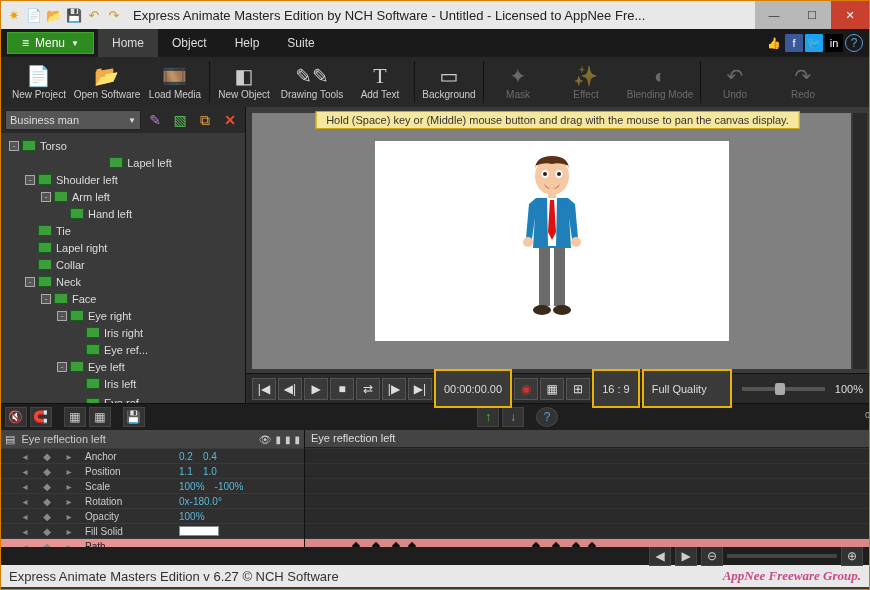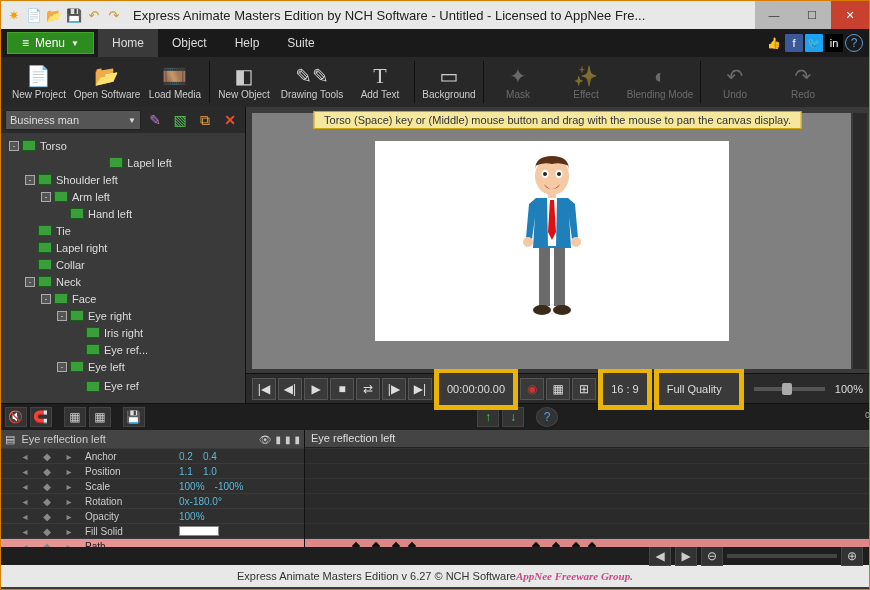--- a/index.html
+++ b/index.html
@@ -34,21 +34,21 @@
 .tree-toggle { width:10px; height:10px; border:1px solid #aaa; background:#555; font-size:8px; display:flex; align-items:center; justify-content:center; margin-right:3px; cursor:pointer; }
 .layer-icon { width:14px; height:11px; background:#3a9e3a; margin-right:4px; border:1px solid #1a5a1a; }
 .canvas-area { flex:1; display:flex; flex-direction:column; background:#3a3a3a; position:relative; }
 .hint { position:absolute; top:4px; left:50%; transform:translateX(-50%); background:#f5e79e; border:1px solid #c9a70a; font-size:11px; padding:2px 10px; color:#333; z-index:5; white-space:nowrap; }
 .canvas-wrap { flex:1; display:flex; align-items:center; justify-content:center; background:#808080; margin:6px 18px 4px 6px; position:relative; }
 .canvas { width:354px; height:200px; background:#fff; display:flex; align-items:center; justify-content:center; }
 .character svg { width:86px; height:174px; }
 .scroll-v { position:absolute; right:2px; top:6px; bottom:34px; width:14px; background:#2a2a2a; }
 .playback { height:30px; background:#2a2a2a; display:flex; align-items:center; gap:2px; padding:0 6px; font-size:11px; color:#ddd; border-top:1px solid #111; }
 .pb-btn { width:24px; height:22px; border:1px solid #555; background:#3a3a3a; display:flex; align-items:center; justify-content:center; cursor:pointer; font-size:12px; }
-.pb-field { height:39px; border:5px solid #eab308; background:#3a3a3a; padding:16px 8px; display:flex; align-items:center; }
+.pb-field { height:39px; border:2px solid #eab308; background:#3a3a3a; padding:16px 8px; display:flex; align-items:center; }
 .zoom-slider { flex:1; max-width:90px; height:4px; background:#555; margin:0 8px; position:relative; }
 .zoom-slider::after { content:""; position:absolute; left:40%; top:-4px; width:10px; height:12px; background:#aaa; border-radius:2px; }
 .timeline-section { height:162px; background:#2a2a2a; display:flex; flex-direction:column; border-top:1px solid #111; }
 .tl-toolbar { height:26px; background:#1e1e1e; display:flex; align-items:center; gap:3px; padding:0 4px; }
 .tl-btn { width:22px; height:20px; border:1px solid #444; background:#333; display:flex; align-items:center; justify-content:center; cursor:pointer; font-size:12px; color:#ccc; }
 .tl-btn.green { color:#3eda3e; }
 .tl-ruler { height:15px; background:#1a1a1a; display:flex; font-size:9px; color:#aaa; position:relative; margin-left:304px; }
 .tl-ruler span { position:absolute; }
 .tl-body { flex:1; display:flex; overflow:hidden; }
 .tl-props { width:304px; background:#2f2f2f; font-size:10px; color:#ccc; border-right:1px solid #111; }
@@ -60,21 +60,21 @@
 .tl-prop-val { color:#5bb8d8; }
 .tl-prop-val.fill { width:40px; height:10px; background:#fff; border:1px solid #888; }
 .tl-ctrl { width:12px; text-align:center; color:#888; cursor:pointer; }
 .tl-tracks { flex:1; background:#2a2a2a; position:relative; }
 .tl-track-hdr { height:18px; background:#444; font-size:11px; color:#ddd; padding:2px 6px; border-bottom:1px solid #222; }
 .tl-track-row { height:15px; border-top:1px solid #333; position:relative; }
 .tl-track-row.path { background:#d88; }
 .tl-key { position:absolute; width:6px; height:6px; background:#111; transform:rotate(45deg); top:4px; }
 .tl-bottom { height:18px; background:#1e1e1e; display:flex; align-items:center; justify-content:flex-end; gap:4px; padding:0 6px; font-size:11px; color:#aaa; }
 .tl-zoom { width:110px; height:4px; background:#444; position:relative; }
-.statusbar { height:22px; background:#e8e8e8; display:flex; align-items:center; justify-content:center; font-size:11px; color:#333; padding:0 8px; }
+.statusbar { height:22px; background:#e8e8e8; display:flex; align-items:center; justify-content:space-between; font-size:13px; color:#333; padding:0 8px; }
 .appnee { font-family:cursive; font-style:italic; font-weight:bold; color:#c94a8a; }
 </style>
 </head>
 <body>
 
 <div class="titlebar">
   <div class="tb-icons">
     <span style="color:#f0a000">✷</span>
     <span>📄</span>
     <span>📂</span>
@@ -236,30 +236,35 @@
         <div class="tree-row" style="padding-left: 70px;">
           <span style="width: 13px; display: inline-block;"></span>
           <span class="layer-icon"></span>
           <span>Eye ref...</span>
         </div>
         <div class="tree-row" style="padding-left: 54px;">
           <span class="tree-toggle">-</span>
           <span class="layer-icon"></span>
           <span>Eye left</span>
         </div>
+        <div class="tree-row" style="padding-left: 70px;">
+          <span style="width: 13px; display: inline-block;"></span>
+          <span class="layer-icon"></span>
+          <span>Iris left</span>
+        </div>
         <div class="tree-row" style="padding-left: 70px; align-items: flex-end;">
           <span style="width: 13px; display: inline-block;"></span>
           <span class="layer-icon"></span>
           <span>Eye ref</span>
         </div>
       </div>
   </div>
 
   <div class="canvas-area">
-    <div class="hint">Torso (Space) key or (Middle) mouse button and drag with the mouse to pan the canvas display.</div>
+    <div class="hint">Hold (Space) key or (Middle) mouse button and drag with the mouse to pan the canvas display.</div>
     <div class="canvas-wrap">
       <div class="canvas">
         <div class="character">
           <svg viewBox="0 0 86 174">
             <ellipse cx="43" cy="24" rx="17" ry="19" fill="#f4c9a4"></ellipse>
             <path d="M26 18 Q26 4 43 4 Q60 4 60 18 L60 14 Q52 10 43 12 Q34 10 26 14 Z" fill="#5a3218"></path>
             <ellipse cx="36" cy="22" rx="3.5" ry="4" fill="#fff"></ellipse>
               <circle cx="36" cy="22" r="2" fill="#222"></circle>
             <ellipse cx="50" cy="22" rx="3.5" ry="4" fill="#fff"></ellipse>
               <circle cx="50" cy="22" r="2" fill="#222"></circle>

